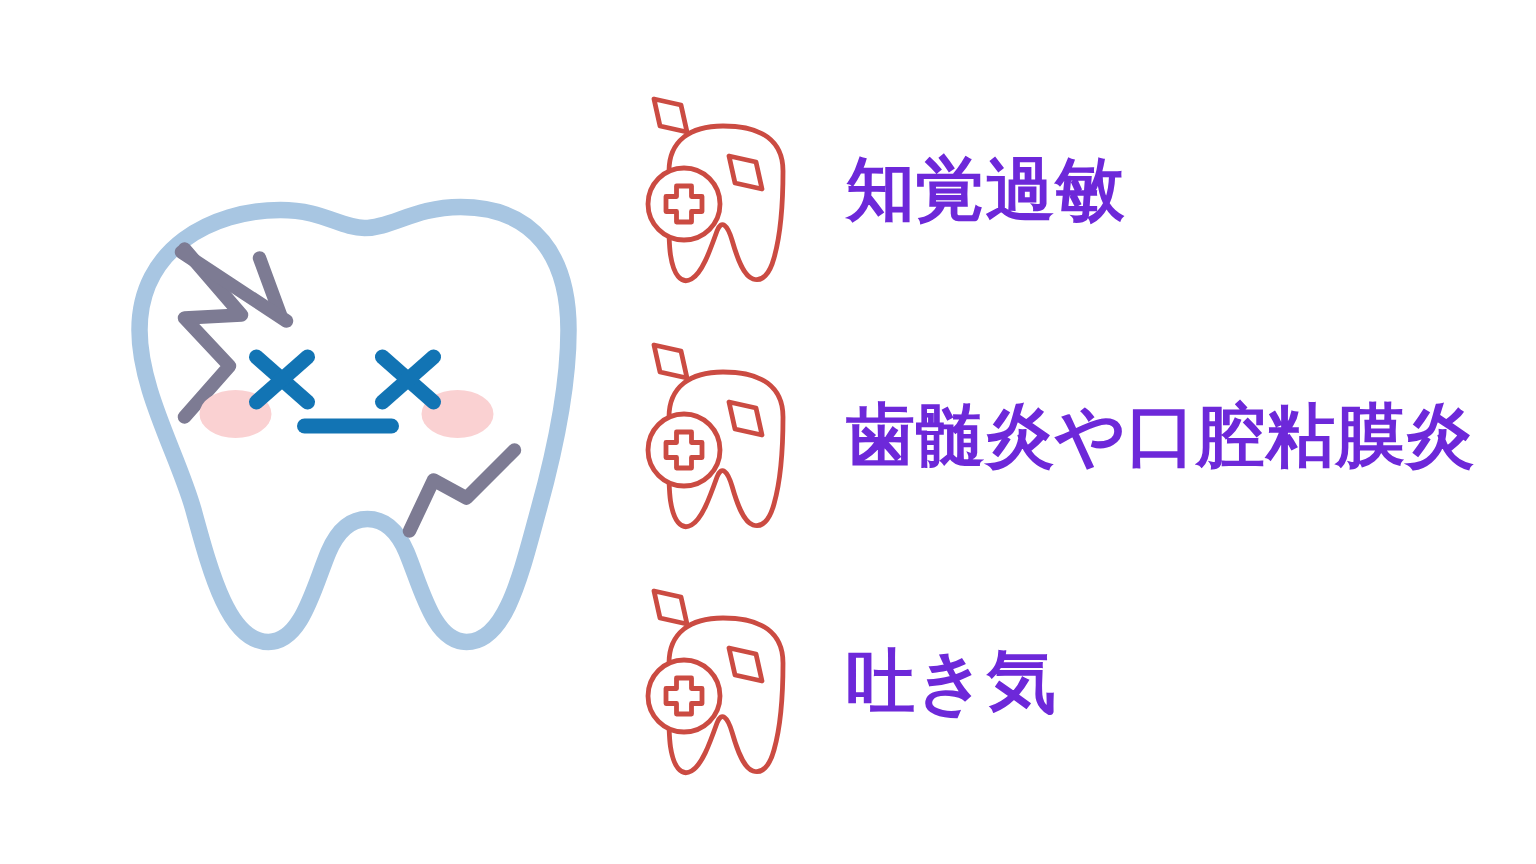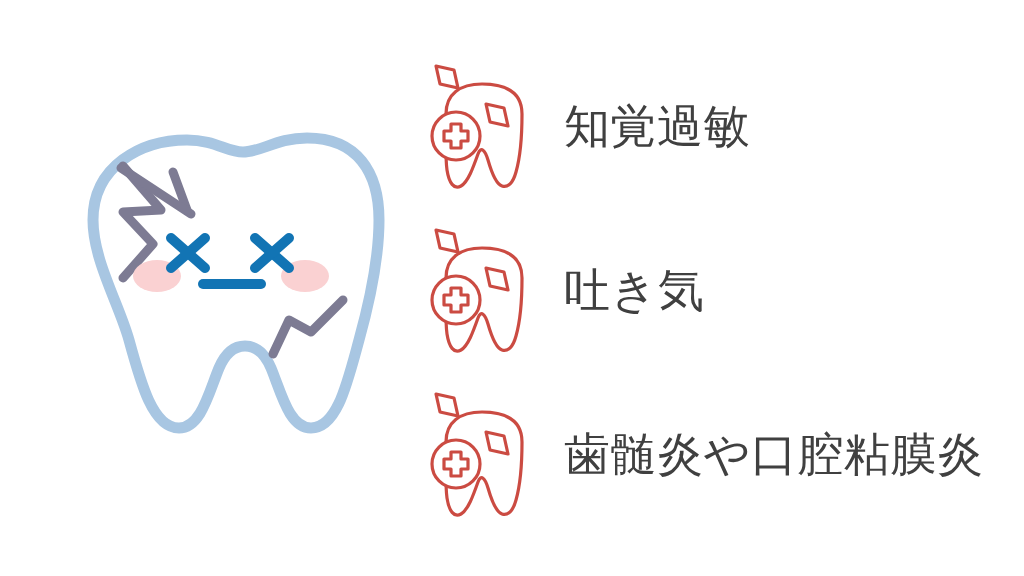--- a/index.html
+++ b/index.html
@@ -48,25 +48,25 @@
   }
   .symptom-icon {
     width: 118px;
     height: 140px;
     flex: 0 0 118px;
     display: block;
   }
   .symptom-label {
     font-size: 46px;
     line-height: 1.1;
-    color: #404040;
+    color: #6d28d9;
     letter-spacing: 0.5px;
     white-space: nowrap;
     margin-left: 22px;
-    font-weight: 400;
+    font-weight: 700;
   }
 </style>
 </head>
 <body>
 
 <div id="canvas">
 
   <div id="mascot">
     <svg viewBox="0 0 320 320" width="320" height="320">
 
@@ -143,37 +143,37 @@
                  C 89 127, 84 132, 78 130
                  C 72 128, 68 118, 64 104
                  C 61 94, 57 90, 54 98
                  C 49 112, 44 126, 37 130
                  C 30 134, 25 127, 23 114
                  C 21 100, 22 76, 22 58 Z" fill="#ffffff" stroke="#CB4B42" stroke-width="3.2" stroke-linejoin="round" stroke-linecap="round"></path>
         <path d="M 62 48 L 80 52 L 84 70 L 66 66 Z" fill="none" stroke="#CB4B42" stroke-width="3.2" stroke-linejoin="round"></path>
         <circle cx="32" cy="80" r="24" fill="#ffffff" stroke="#CB4B42" stroke-width="3.2"></circle>
         <path d="M 27 68 L 37 68 L 37 75 L 44 75 L 44 85 L 37 85 L 37 92 L 27 92 L 27 85 L 20 85 L 20 75 L 27 75 Z" fill="none" stroke="#CB4B42" stroke-width="3.2" stroke-linejoin="round"></path>
       </svg>
-      <span class="symptom-label">吐き気</span>
+      <span class="symptom-label">歯髄炎や口腔粘膜炎</span>
     </div>
 
     <div class="symptom-row">
       <svg class="symptom-icon" viewBox="0 0 118 140">
         <path d="M 12 10 L 30 14 L 34 32 L 16 28 Z" fill="none" stroke="#CB4B42" stroke-width="3.2" stroke-linejoin="round"></path>
         <path d="M 22 58
                  C 22 38, 36 28, 58 28
                  C 84 28, 98 38, 98 58
                  C 98 80, 96 102, 92 116
                  C 89 127, 84 132, 78 130
                  C 72 128, 68 118, 64 104
                  C 61 94, 57 90, 54 98
                  C 49 112, 44 126, 37 130
                  C 30 134, 25 127, 23 114
                  C 21 100, 22 76, 22 58 Z" fill="#ffffff" stroke="#CB4B42" stroke-width="3.2" stroke-linejoin="round" stroke-linecap="round"></path>
         <path d="M 62 48 L 80 52 L 84 70 L 66 66 Z" fill="none" stroke="#CB4B42" stroke-width="3.2" stroke-linejoin="round"></path>
         <circle cx="32" cy="80" r="24" fill="#ffffff" stroke="#CB4B42" stroke-width="3.2"></circle>
         <path d="M 27 68 L 37 68 L 37 75 L 44 75 L 44 85 L 37 85 L 37 92 L 27 92 L 27 85 L 20 85 L 20 75 L 27 75 Z" fill="none" stroke="#CB4B42" stroke-width="3.2" stroke-linejoin="round"></path>
       </svg>
-      <span class="symptom-label">歯髄炎や口腔粘膜炎</span>
+      <span class="symptom-label">吐き気</span>
     </div>
 
   </div>
 </div>
 
 </body></html>

